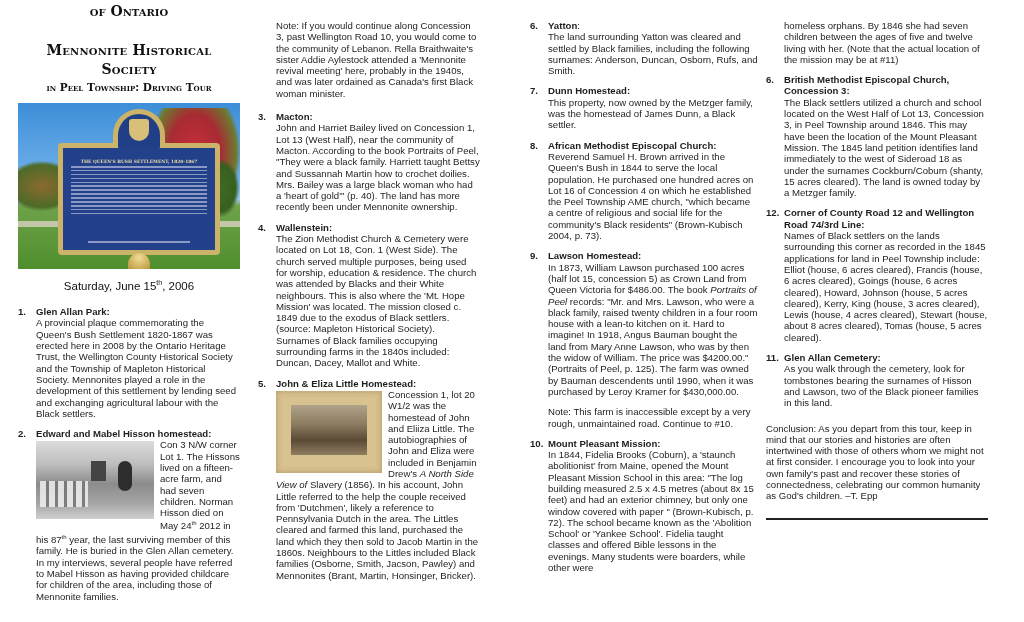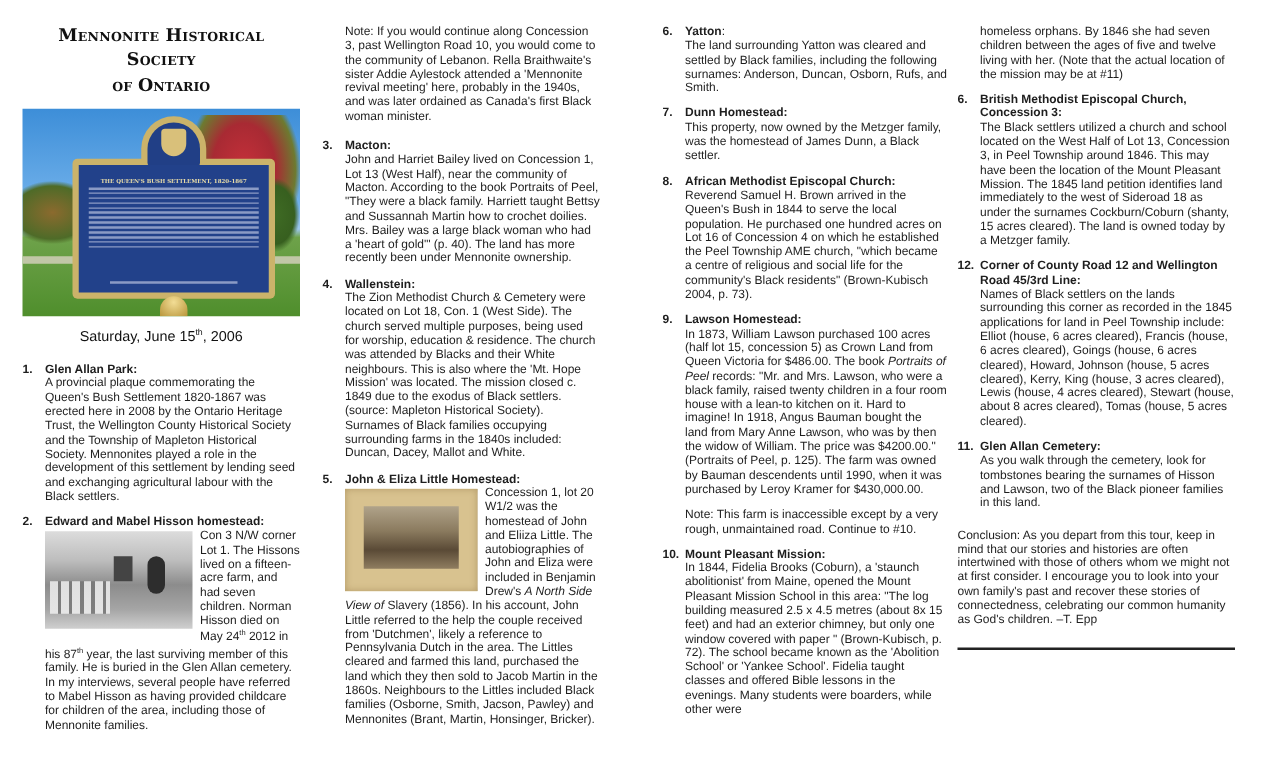--- a/index.html
+++ b/index.html
@@ -58,22 +58,23 @@
   .indent { padding-left:18px; }
   .conclusion { margin-top:14px; }
   .rule { border-top:2px solid #222; margin:16px 0 10px 0; }
   .sig { padding-left:18px; line-height:12.2px; }
   i.it { font-style:italic; }
 </style>
 </head>
 <body>
 
 <div class="col c1">
+  <div class="title t2">of Ontario</div>
   <div class="title t1">Mennonite Historical Society</div>
-  <div class="title t2">of Ontario</div>
+  <div class="title t4">in Peel Township: Driving Tour</div>
 
   <div class="photo">
     <div class="tree-l"></div>
     <div class="tree-r"></div>
     <div class="tree-r2"></div>
     <div class="path"></div>
     <div class="plaque-frame"></div>
     <div class="plaque-crest"></div>
     <div class="crest-inner"></div>
     <div class="crest-shield"></div>
@@ -202,21 +203,21 @@
   <div class="item">
     <span class="num">6.</span>
     <div class="head">British Methodist Episcopal Church, Concession 3:</div>
     <div class="body">
         <p>The Black settlers utilized a church and school located on the West Half of Lot 13, Concession 3, in Peel Township around 1846. This may have been the location of the Mount Pleasant Mission. The 1845 land petition identifies land immediately to the west of Sideroad 18 as under the surnames Cockburn/Coburn (shanty, 15 acres cleared). The land is owned today by a Metzger family.</p>
       </div>
   </div>
 
   <div class="item">
     <span class="num">12.</span>
-    <div class="head">Corner of County Road 12 and Wellington Road 45/3rd Line:</div>
+    <div class="head">Corner of County Road 12 and Wellington Road 74/3rd Line:</div>
     <div class="body">
         <p>Names of Black settlers on the lands surrounding this corner as recorded in the 1845 applications for land in Peel Township include: Elliot (house, 6 acres cleared), Francis (house, 6 acres cleared), Goings (house, 6 acres cleared), Howard, Johnson (house, 5 acres cleared), Kerry, King (house, 3 acres cleared), Lewis (house, 4 acres cleared), Stewart (house, about 8 acres cleared), Tomas (house, 5 acres cleared).</p>
       </div>
   </div>
 
   <div class="item">
     <span class="num">11.</span>
     <div class="head">Glen Allan Cemetery:</div>
     <div class="body">
         <p>As you walk through the cemetery, look for tombstones bearing the surnames of Hisson and Lawson, two of the Black pioneer families in this land.</p>

